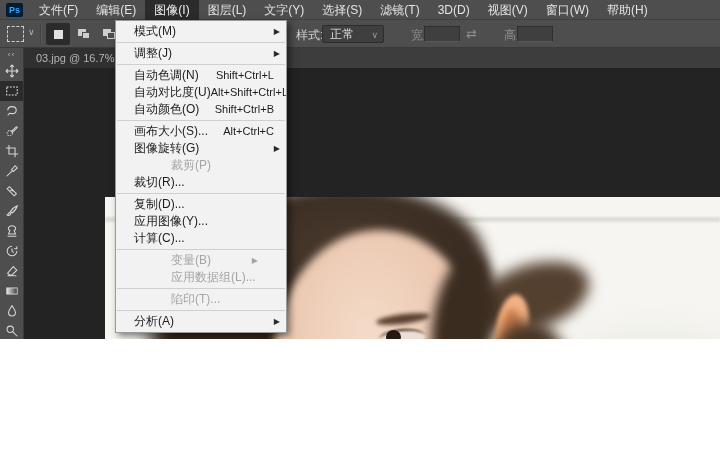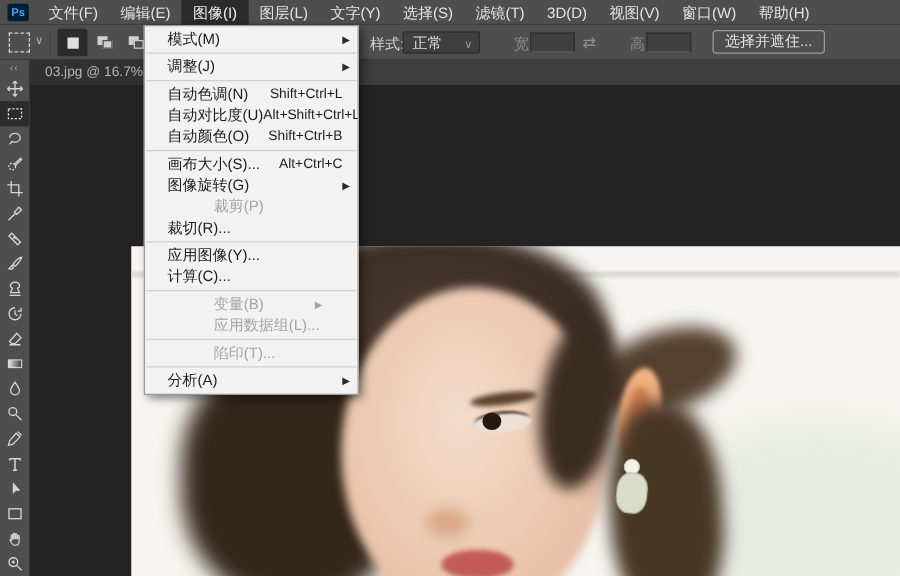--- a/index.html
+++ b/index.html
@@ -1,16 +1,16 @@
 <!DOCTYPE html>
 <html><head>
 <meta charset="utf-8">
 <style>
   html,body{margin:0;padding:0;}
-  #app{position:relative;width:720px;height:461px;background:#fef9c3;overflow:hidden;
+  #app{position:relative;width:720px;height:339px;background:#fef9c3;overflow:hidden;
        font-family:"Liberation Sans","DejaVu Sans",sans-serif;-webkit-font-smoothing:antialiased;cursor:default;}
   
   .menubar{position:absolute;left:0;top:0;width:720px;height:20px;background:#4e4e4e;
            display:flex;align-items:center;z-index:50;border-bottom:1px solid #404040;box-sizing:border-box;}
   .pslogo{width:17px;height:14px;margin:0 7px 0 6px;background:#001d33;border-radius:2px;
           color:#31a8ff;font-size:9px;font-weight:bold;text-align:center;line-height:14px;flex:0 0 auto;}
   .mbitem{padding:12px 9px;height:20px;line-height:20px;font-size:12px;color:#e3e3e3;white-space:nowrap;}
   .mbitem.active{background:#2b2b2b;color:#f0f0f0;}
   
   .optionsbar{position:absolute;left:0;top:20px;width:720px;height:28px;background:#4e4e4e;
@@ -123,21 +123,20 @@
     <span class="oblabel lit" style="left:296px">样式:</span>
     <div class="obselect">
       <span>正常</span>
       <span class="sel-caret">∨</span>
     </div>
     <span class="oblabel dim" style="left:397px">宽度:</span>
     <input class="obinput" style="left: 424px;" disabled="" value="">
     <span class="swap">⇄</span>
     <span class="oblabel dim" style="left:490px">高度:</span>
     <input class="obinput" style="left: 517px;" disabled="" value="">
-    <div class="obbutton">选择并遮住...</div>
   </div>
 
   <div class="toolbar">
     <div class="tb-collapse">‹‹</div>
     <div class="tool">
         <svg width="14" height="14" viewBox="0 0 16 16" fill="none" stroke="#d6d6d6" stroke-width="1.2">
           <path d="M8 1v14M1 8h14M8 1l-2 2.3M8 1l2 2.3M8 15l-2-2.3M8 15l2-2.3M1 8l2.3-2M1 8l2.3 2M15 8l-2.3-2M15 8l-2.3 2"></path>
         </svg>
       </div>
     <div class="tool selected">
@@ -307,20 +306,23 @@
         <span class="arr">▶</span>
       </div>
     <div class="mi disabled">
         <span class="lbl">裁剪(P)</span>
       </div>
     <div class="mi">
         <span class="lbl">裁切(R)...</span>
       </div>
     <div class="msep"></div>
     <div class="mi">
+        <span class="lbl">复制(D)...</span>
+      </div>
+    <div class="mi">
         <span class="lbl">应用图像(Y)...</span>
       </div>
     <div class="mi">
         <span class="lbl">计算(C)...</span>
       </div>
     <div class="msep"></div>
     <div class="mi disabled">
         <span class="lbl">变量(B)</span>
         <span class="arr">▶</span>
       </div>

